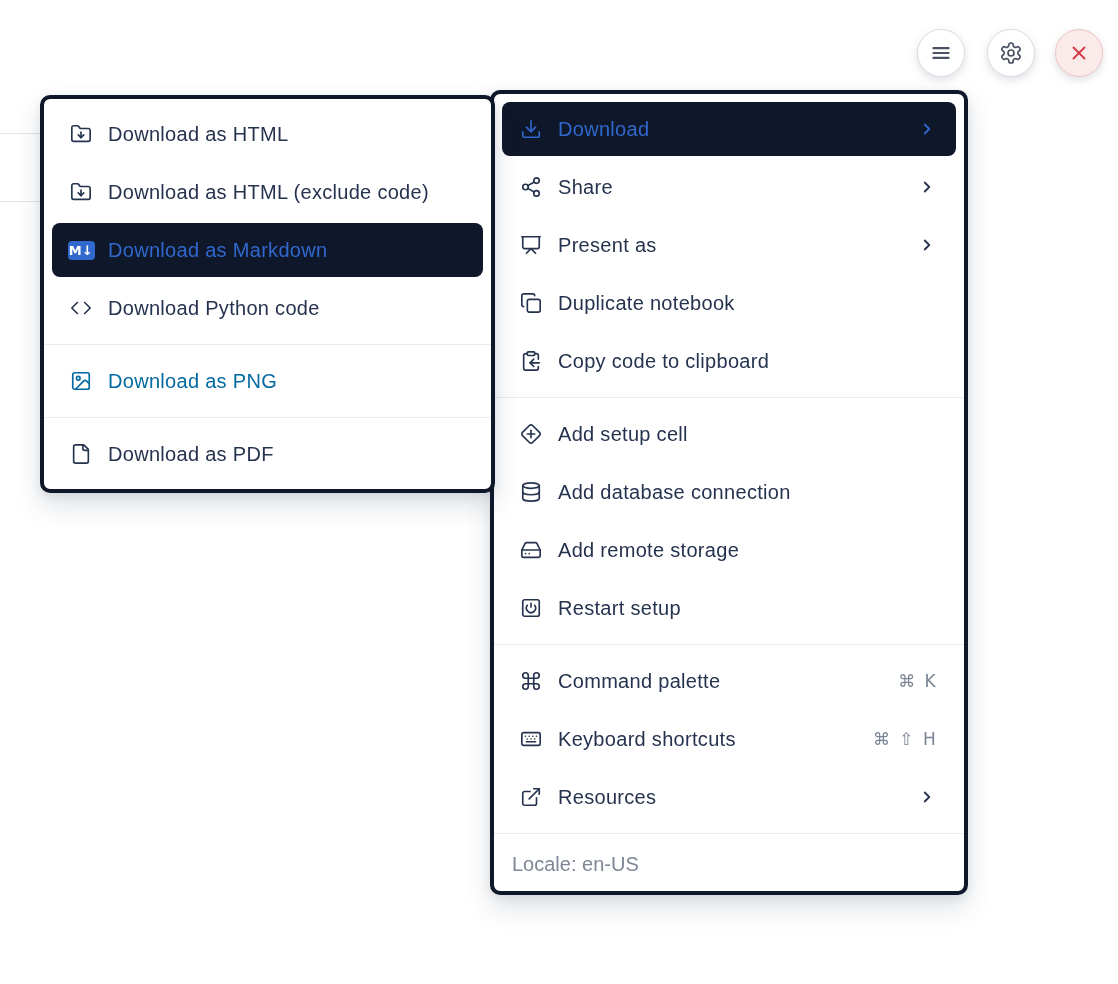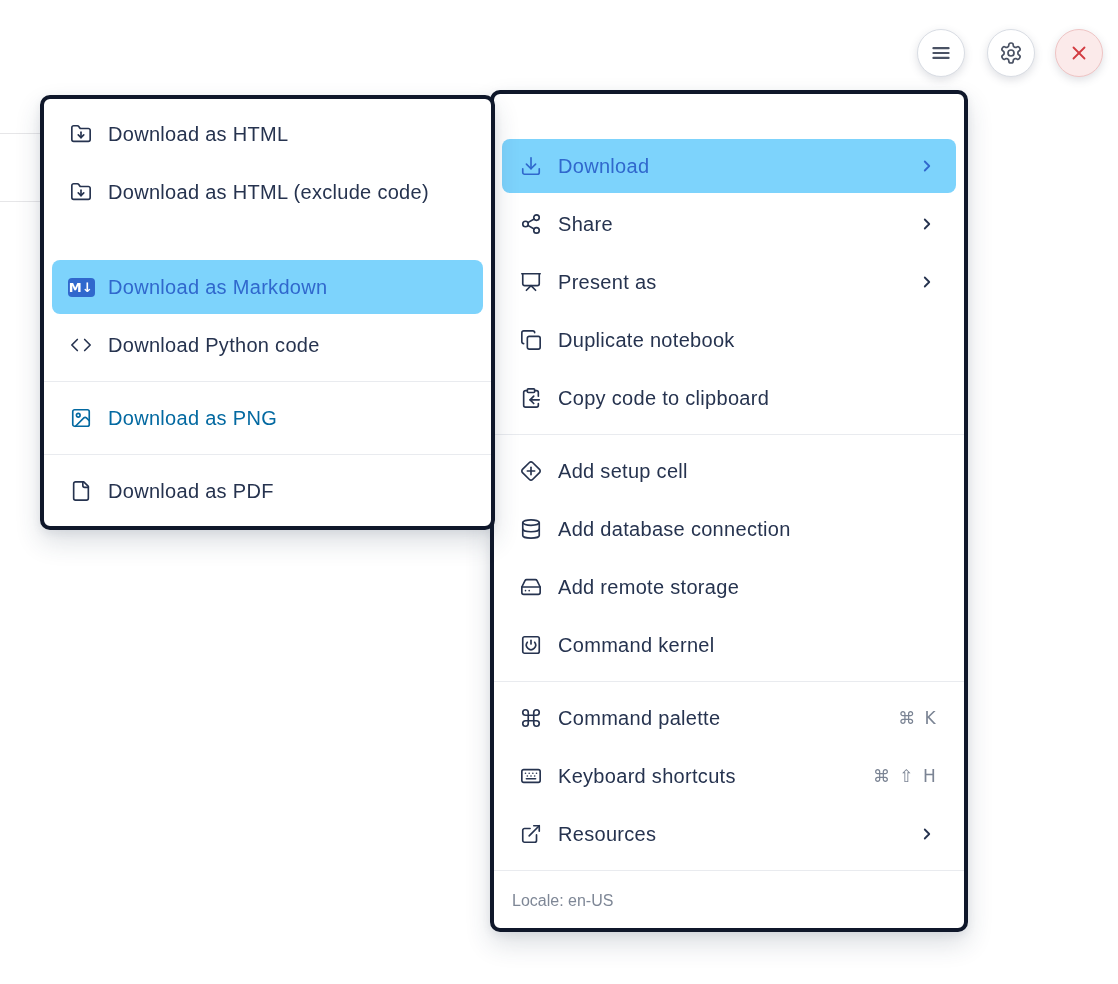--- a/index.html
+++ b/index.html
@@ -35,35 +35,35 @@
     padding:8px; display:flex; flex-direction:column; gap:4px;
   }
   #main-menu { left:490px; top:90px; width:478px; z-index:1; }
   #download-submenu { left:40px; top:95px; width:455px; z-index:2; }
 
   .menu-item {
     display:flex; align-items:center; flex:none;
     height:54px; border-radius:8px; padding:0 20px 0 16px;
     font-size:20px; letter-spacing:.3px; color:#26334f; cursor:pointer;
   }
-  .menu-item.highlighted { background:#7dd3fc; color:#3068cd;margin-top:37px; }
+  .menu-item.highlighted { background:#0f172a; color:#3068cd; }
   .menu-item.disabled { color:#0369a1; cursor:default; }
 
   .icon-box { width:26px; display:flex; align-items:center; justify-content:center; flex:none; }
   .icon-box svg { display:block; }
   .label { margin-left:14px; white-space:nowrap; }
 
   .trailing { margin-left:auto; display:flex; align-items:center; }
   .chevron svg { display:block; }
   .shortcut { gap:9px; color:#7b8494; font-size:17px; font-family:"DejaVu Sans", sans-serif; }
   .shortcut .key { display:inline-block; }
 
   .divider { height:1px; background:#e9ebef; margin:5px -8px; flex:none; }
 
-  .menu-footer { padding:4px 10px 2px; color:#7e8796; font-size:16px; }
+  .menu-footer { padding:4px 10px 2px; color:#7e8796; font-size:20px; }
   .footer-line { line-height:34px; white-space:nowrap; }
 
   .md-badge {
     min-width:27px; height:19px; padding:0 3px; border-radius:4px;
     background:#3068cd; color:#ffffff; font-size:13px; font-weight:bold;
     font-family:"DejaVu Sans", sans-serif;
     display:flex; align-items:center; justify-content:center; line-height:1;
   }
 </style>
 </head>
@@ -187,21 +187,21 @@
         </span>
         <span class="label">Add remote storage</span>
       </div><div class="menu-item">
         <span class="icon-box">
           <svg width="22" height="22" viewBox="0 0 24 24" fill="none" stroke="currentColor" stroke-width="1.8" stroke-linecap="round" stroke-linejoin="round">
             <rect x="3" y="3" width="18" height="18" rx="2"></rect>
             <path d="M12 7v4"></path>
             <path d="M7.998 9.003a5 5 0 1 0 8-.005"></path>
           </svg>
         </span>
-        <span class="label">Command kernel</span>
+        <span class="label">Restart setup</span>
       </div><div class="divider"></div><div class="menu-item">
         <span class="icon-box">
           <svg width="22" height="22" viewBox="0 0 24 24" fill="none" stroke="currentColor" stroke-width="1.8" stroke-linecap="round" stroke-linejoin="round">
             <path d="M15 6v12a3 3 0 1 0 3-3H6a3 3 0 1 0 3 3V6a3 3 0 1 0-3 3h12a3 3 0 1 0-3-3"></path>
           </svg>
         </span>
         <span class="label">Command palette</span>
         <span class="trailing shortcut">
           <span class="key">⌘</span>
           <span class="key">K</span>

